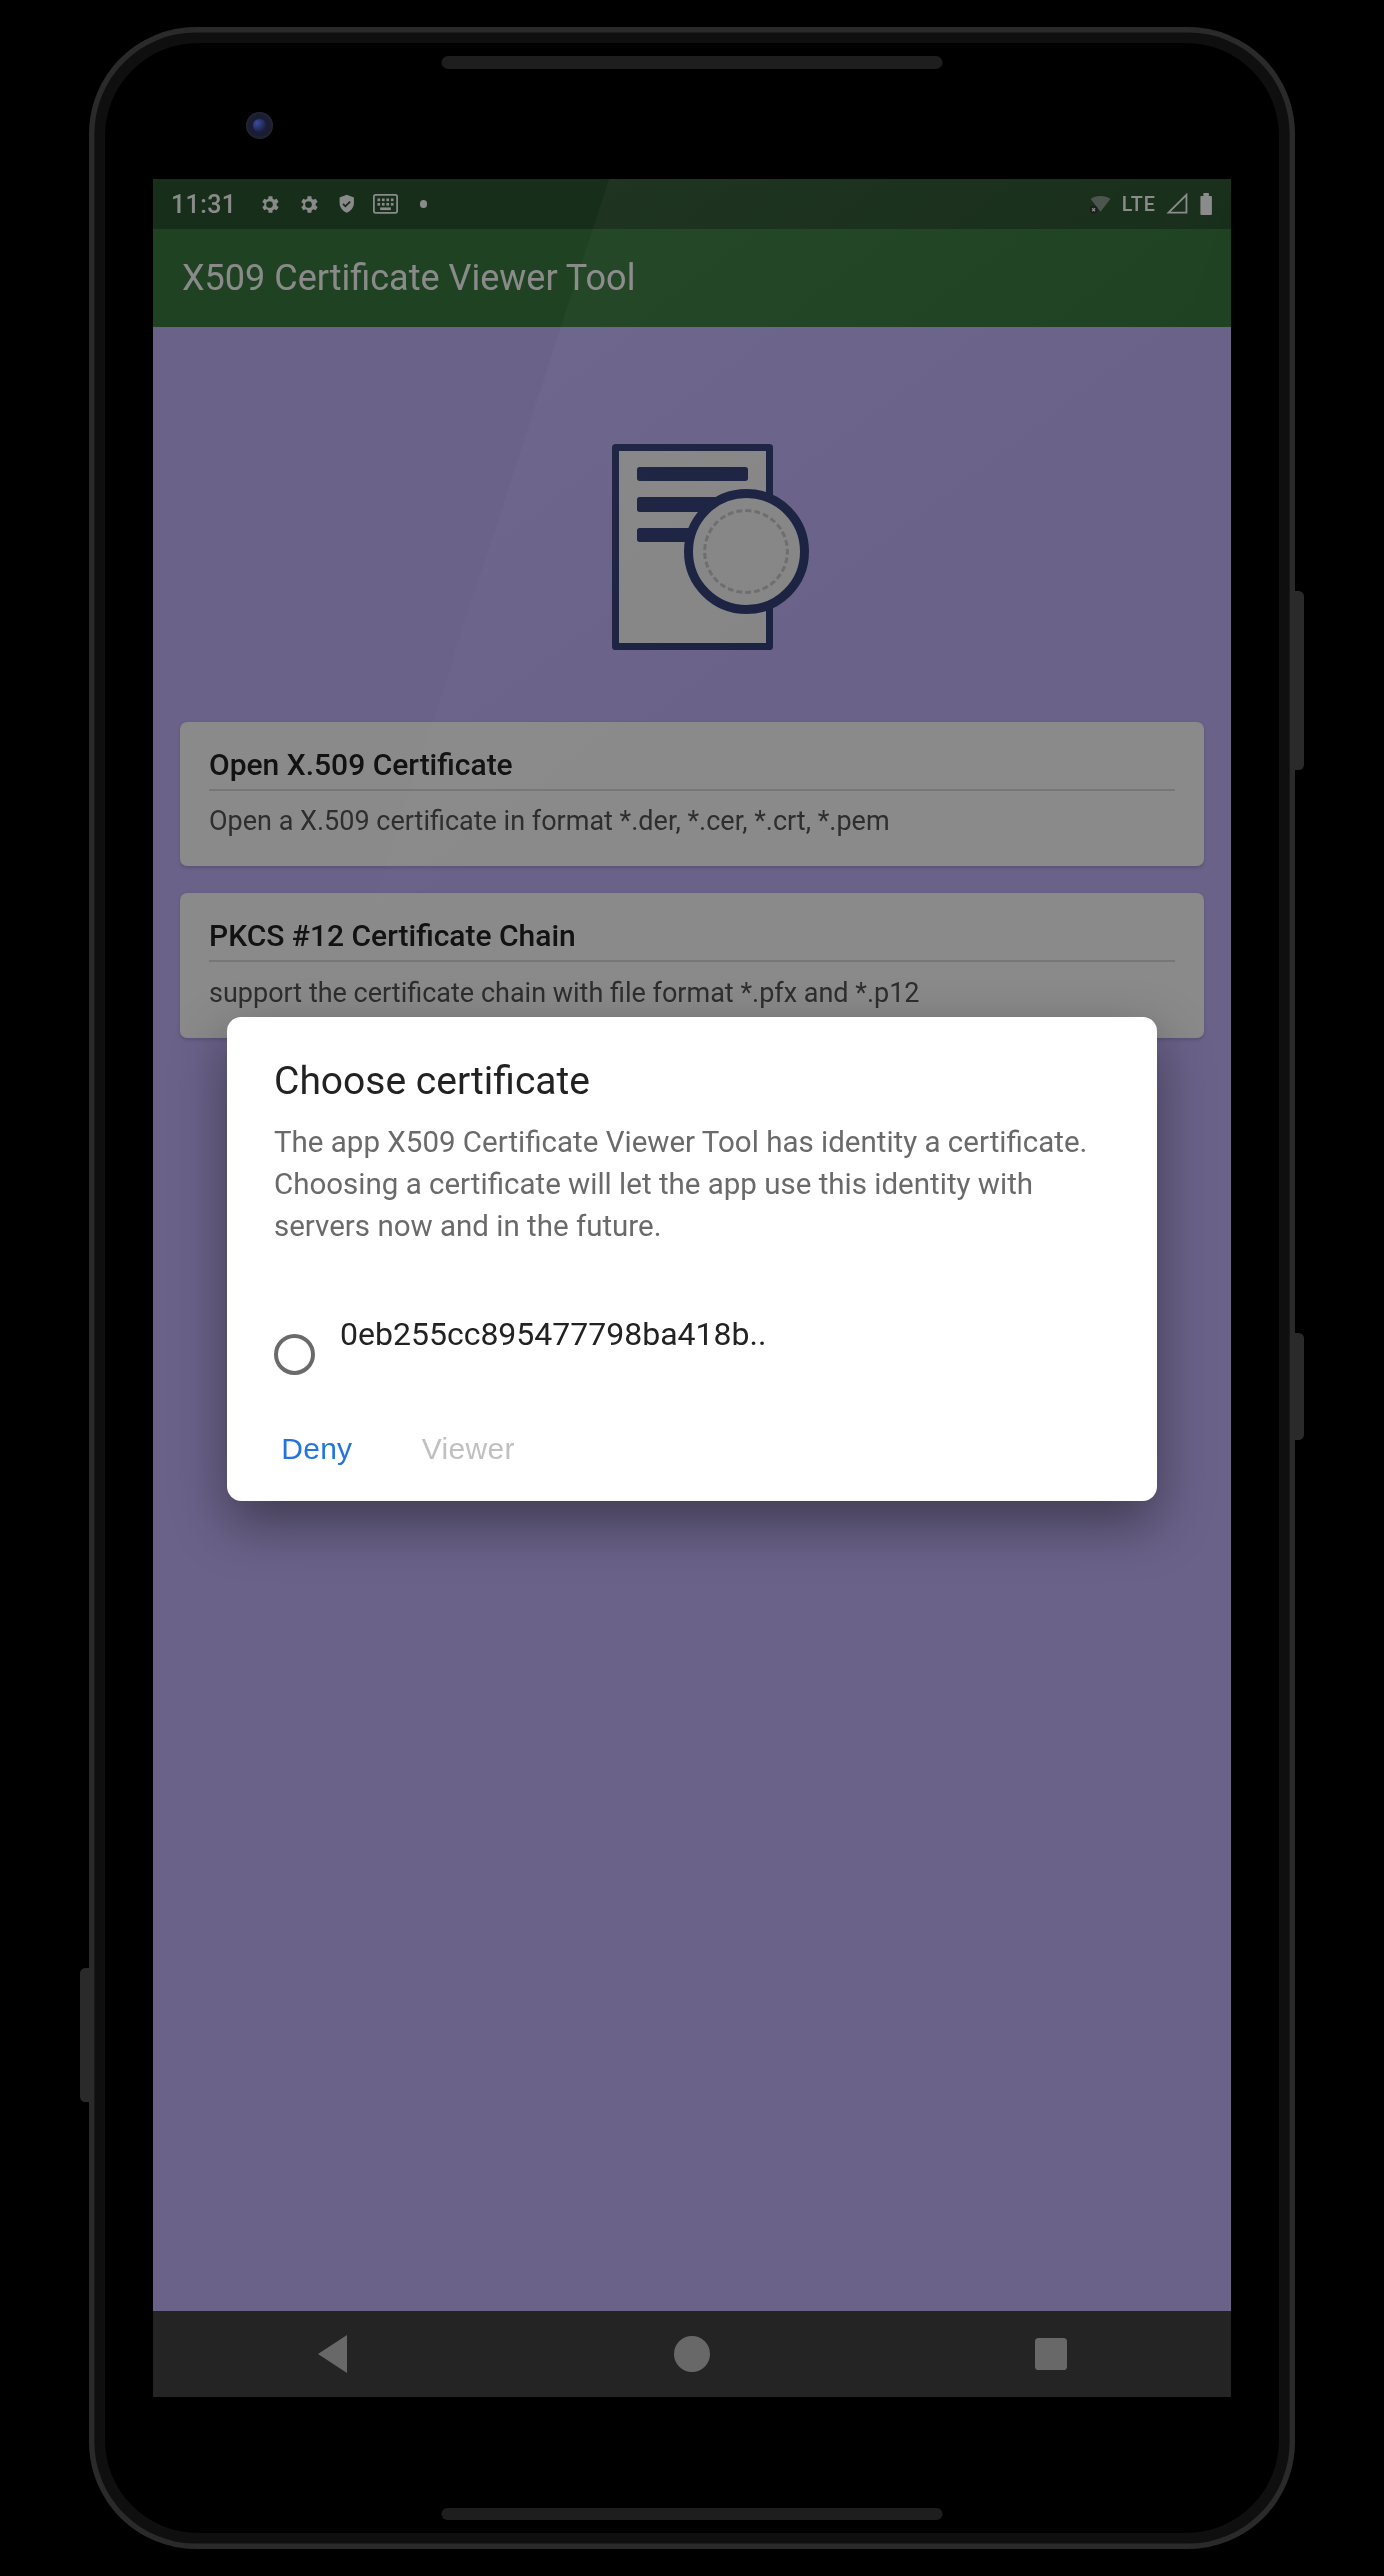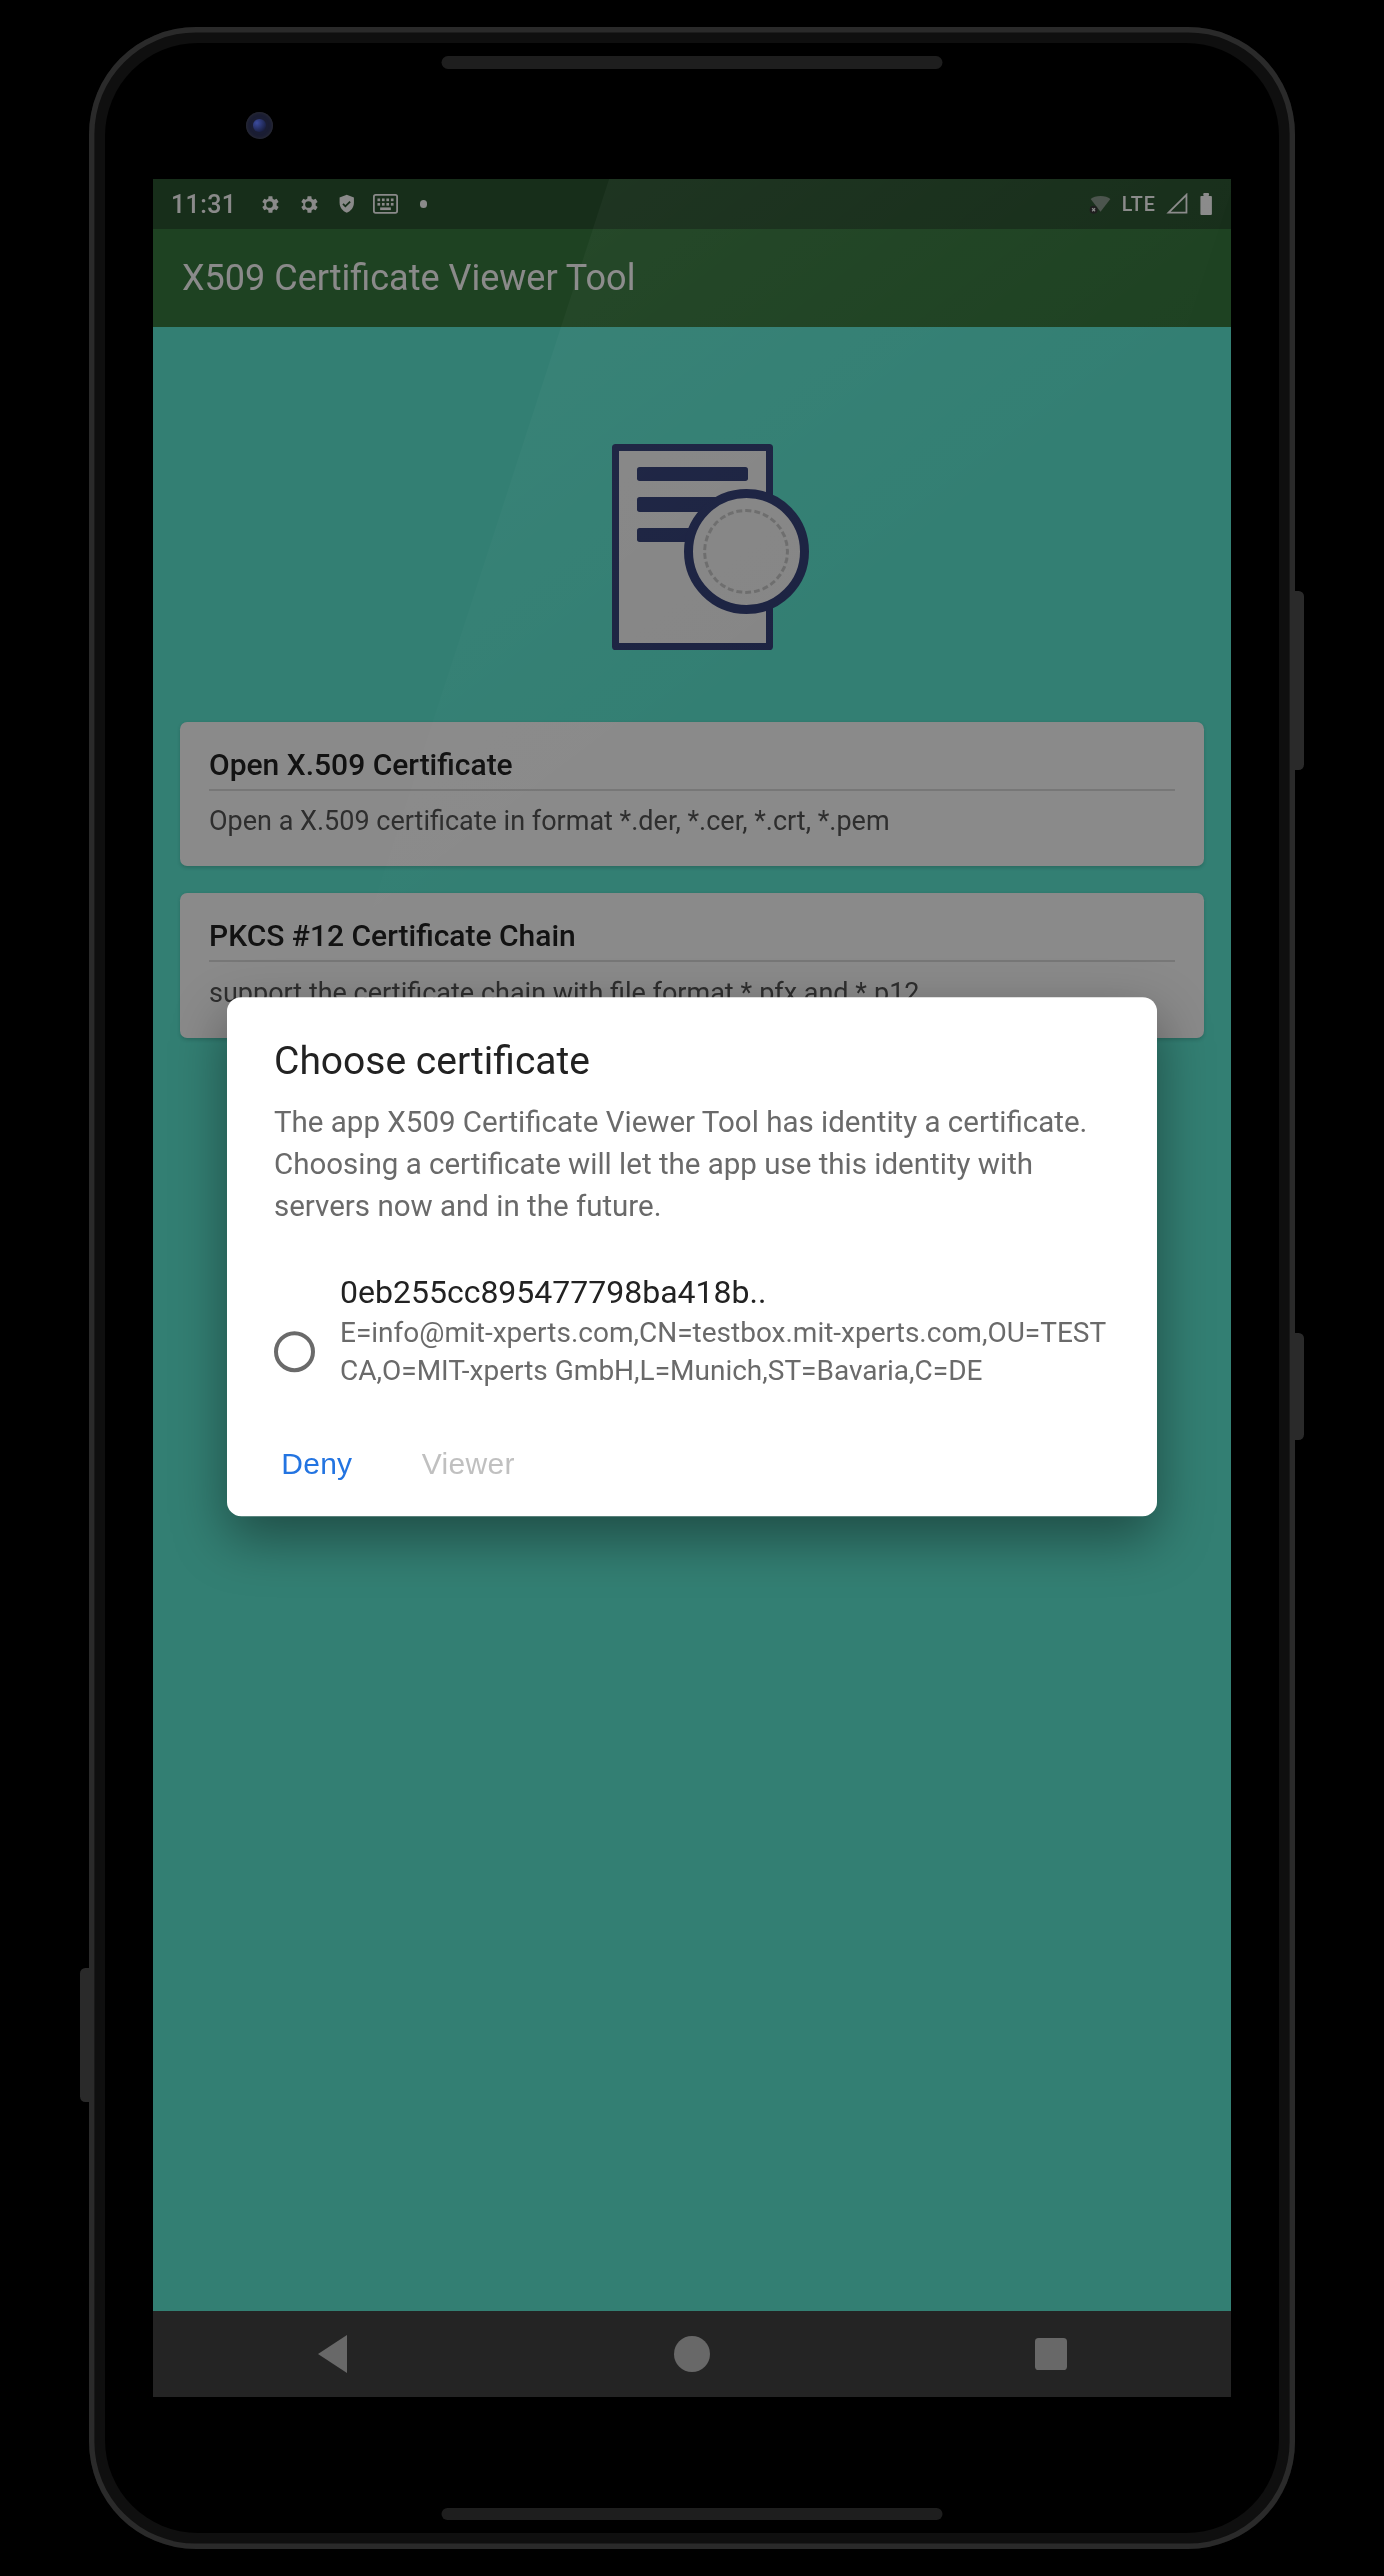--- a/index.html
+++ b/index.html
@@ -111,21 +111,21 @@
     border-radius: 5.4px 0 0 5.4px;
   }
   
   
   .screen {
     position: absolute;
     left: 64px;
     top: 152px;
     right: 64px;
     bottom: 152px;
-    background: #5eead4;
+    background: #c4b5fd;
     overflow: hidden;
   }
   
   
   .scrim {
     position: absolute;
     inset: 0;
     background: rgba(0,0,0,0.46);
     z-index: 10;
   }
@@ -489,21 +489,20 @@
     <div class="scrim"></div>
 
     <div class="dialog">
       <div class="dialog-title">Choose certificate</div>
       <div class="dialog-body">The app X509 Certificate Viewer Tool has identity a certificate. Choosing a certificate will let the app use this identity with servers now and in the future.</div>
 
       <div class="cert-row">
         <div class="radio"></div>
         <div class="cert-info">
           <div class="cert-hash">0eb255cc895477798ba418b..</div>
-          <div class="cert-dn">E=info@mit-xperts.com,CN=testbox.mit-xperts.com,OU=TEST CA,O=MIT-xperts GmbH,L=Munich,ST=Bavaria,C=DE</div>
         </div>
       </div>
 
       <div class="dialog-actions">
         <button class="dlg-btn deny">Deny</button>
         <button class="dlg-btn select">Viewer</button>
       </div>
     </div>
 
     <div class="nav-bar">

